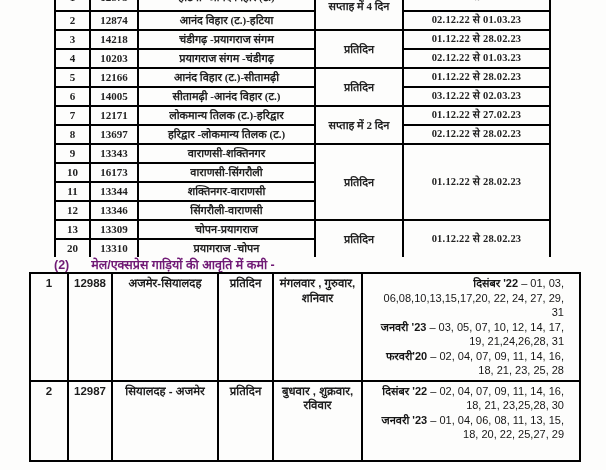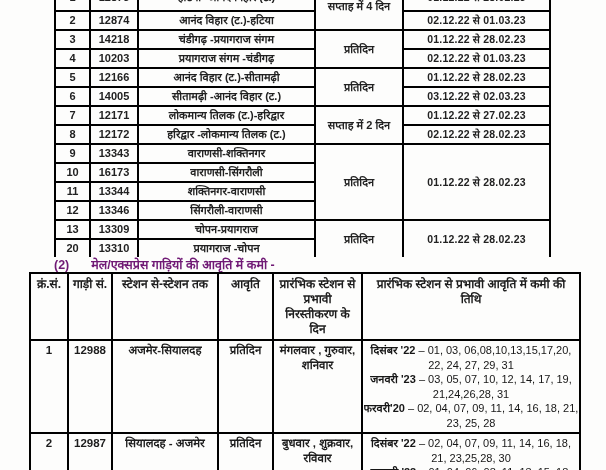--- a/index.html
+++ b/index.html
@@ -6,21 +6,21 @@
   body{
     width:606px;height:470px;overflow:hidden;position:relative;
     background:#fdfdfc;
     font-family:"Liberation Sans","DejaVu Sans",sans-serif;
     color:#1a1a1a;
   }
   table{border-collapse:collapse;table-layout:fixed;}
   td{border:2px solid #000;overflow:hidden;}
 
   
-  #t1wrap{position:absolute;left:54px;top:0;width:498px;height:257px;overflow:hidden;}
+  #t1wrap{position:absolute;left:54px;top:0;width:498px;height:257px;overflow:hidden;font-family:Liberation Serif, serif;}
   #t1{width:497px;margin-top:-18px;}
   #t1 td{
     text-align:center;vertical-align:middle;
     font-size:11px;line-height:1.15;padding:0 2px;
     font-weight:600;color:#222;
   }
   #t1 td.num{font-weight:600;}
   #t1 td.date{font-weight:600;font-size:10.5px;letter-spacing:0.2px;border-radius:8px;}
   #t1 tr{height:19px;}
   #t1 tr.partial{height:28px;}
@@ -37,22 +37,22 @@
   #t2 td{
     vertical-align:top;text-align:center;
     font-size:11.5px;line-height:1.3;padding:2px 3px;
     font-weight:600;color:#1d1d1d;
   }
   #t2 td.hd{font-weight:bold;font-size:12px;line-height:1.25;padding-top:3px;}
   #t2 tr.hrow{height:60px;}
   #t2 tr.r1{height:86px;}
   #t2 tr.r2{height:80px;}
   #t2 td.dates{
-    text-align:center;font-size:11px;line-height:14.5px;
-    padding:2px 0;font-weight:normal;color:#161616;border-radius:7px;
+    text-align:right;font-size:11px;line-height:14.5px;
+    padding:2px 15px;font-weight:normal;color:#161616;border-radius:7px;
   }
   #t2 td.dates .m{font-weight:bold;}
   .periodline{margin:0;}
 </style>
 </head>
 <body>
 
 <div id="t1wrap">
   <table id="t1">
     <colgroup>
@@ -104,21 +104,21 @@
     </tr>
     <tr>
       <td class="num">7</td>
       <td class="num">12171</td>
       <td>लोकमान्य तिलक (ट.)-हरिद्वार</td>
       <td rowspan="2">सप्ताह में 2 दिन</td>
       <td class="date">01.12.22 से 27.02.23</td>
     </tr>
     <tr>
       <td class="num">8</td>
-      <td class="num">12172</td>
+      <td class="num">13697</td>
       <td>हरिद्वार -लोकमान्य तिलक (ट.)</td>
       <td class="date">02.12.22 से 28.02.23</td>
     </tr>
     <tr>
       <td class="num">9</td>
       <td class="num">13343</td>
       <td>वाराणसी-शक्तिनगर</td>
       <td rowspan="4">प्रतिदिन</td>
       <td rowspan="4" class="date">01.12.22 से 28.02.23</td>
     </tr>
@@ -160,28 +160,20 @@
 <table id="t2">
   <colgroup>
       <col style="width:38px">
       <col style="width:44px">
       <col style="width:106px">
       <col style="width:55px">
       <col style="width:89px">
       <col style="width:218px">
     </colgroup>
   <tbody>
-      <tr class="hrow">
-    <td class="hd">क्रं.सं.</td>
-    <td class="hd">गाड़ी सं.</td>
-    <td class="hd">स्टेशन से-स्टेशन तक</td>
-    <td class="hd">आवृति</td>
-    <td class="hd">प्रारंभिक स्टेशन से प्रभावी निरस्तीकरण के दिन</td>
-    <td class="hd">प्रारंभिक स्टेशन से प्रभावी आवृति में कमी की तिथि</td>
-  </tr>
   <tr class="r1">
     <td>1</td>
     <td>12988</td>
     <td>अजमेर-सियालदह</td>
     <td>प्रतिदिन</td>
     <td>मंगलवार , गुरुवार, शनिवार</td>
     <td class="dates">
       <div class="periodline"><span class="m">दिसंबर '22</span> <span>– 01, 03, 06,08,10,13,15,17,20, 22, 24, 27, 29, 31</span></div>
       <div class="periodline"><span class="m">जनवरी '23</span> <span>– 03, 05, 07, 10, 12, 14, 17, 19, 21,24,26,28, 31</span></div>
       <div class="periodline"><span class="m">फरवरी'20</span> <span>– 02, 04, 07, 09, 11, 14, 16, 18, 21, 23, 25, 28</span></div>

